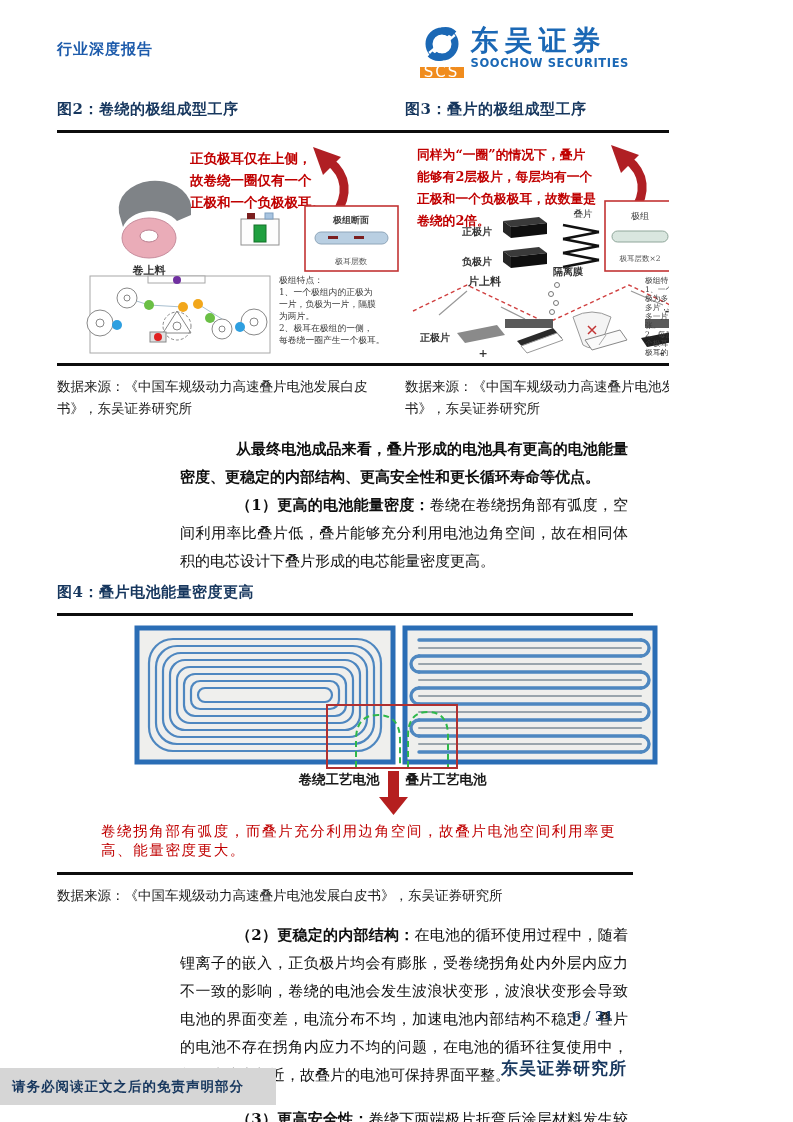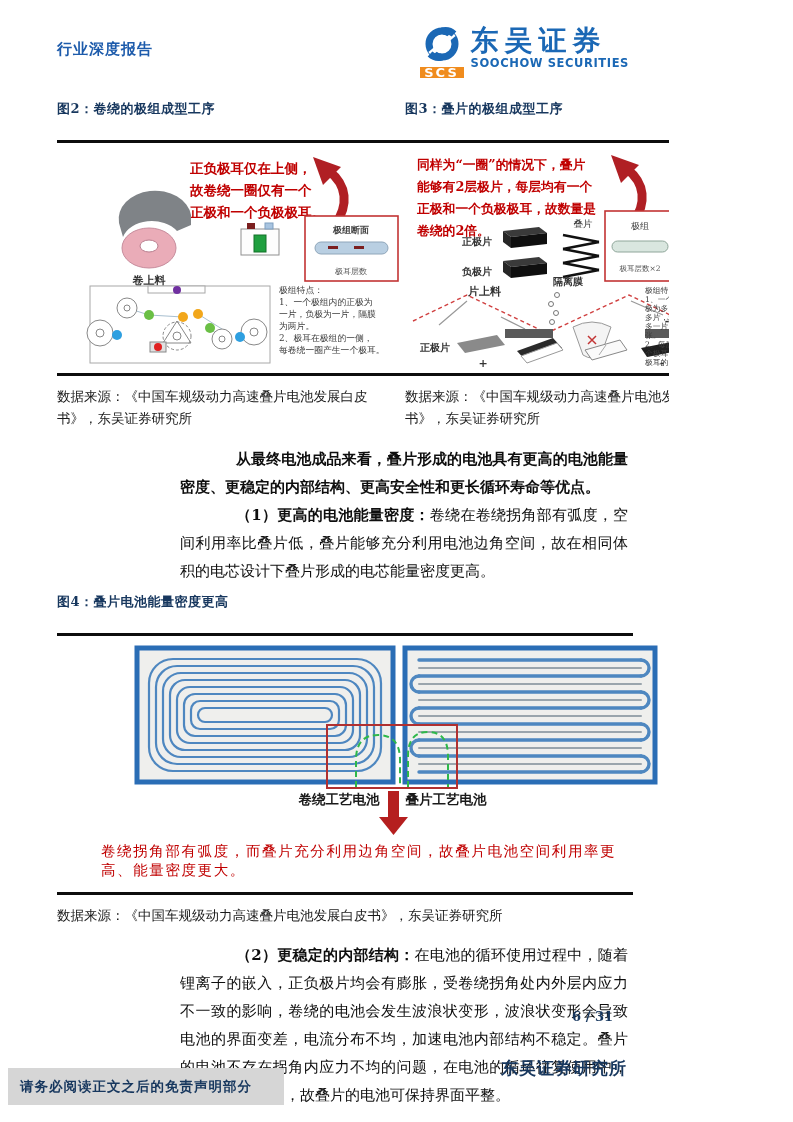--- a/index.html
+++ b/index.html
@@ -4,46 +4,46 @@
 <style>
   *{margin:0;padding:0;box-sizing:border-box}
   html,body{background:#fff}
   .page{position:relative;width:669px;height:1122px;background:#fff;overflow:hidden;
         font-family:"DejaVu Serif","Liberation Serif",serif;color:#111}
   
   .hdr{display:flex;justify-content:space-between;align-items:flex-start;margin:26px 40px 0 57px}
   .hdr-type{color:#1d5bab;font-size:15px;font-weight:bold;letter-spacing:1px;margin-top:14px}
   .logo{display:flex;align-items:flex-start;gap:7px}
   .logo-badge{width:44px;text-align:center}
-  .logo-scs{background:#f08c1e;color:#fff;font-size:13px;font-weight:bold;letter-spacing:2px;line-height:11px;
+  .logo-scs{background:#f08c1e;color:#fff;font-size:15px;font-weight:normal;letter-spacing:2px;line-height:11px;
             font-family:"DejaVu Sans",sans-serif;margin-top:1px}
   .logo-cn{color:#1b68b5;font-size:28px;font-weight:bold;letter-spacing:6px;line-height:30px;
            font-family:"DejaVu Sans","Liberation Sans",sans-serif;white-space:nowrap}
   .logo-en{color:#1b68b5;font-size:11.5px;font-weight:bold;letter-spacing:0.6px;
            font-family:"DejaVu Sans","Liberation Sans",sans-serif}
   
   .figrow{display:flex;justify-content:space-between;margin:22px 36px 0 57px}
   .figblock{display:block}
-  .figtitle{color:#17375e;font-size:13px;font-weight:bold;padding-bottom:22px;border-bottom:3px solid #0d0d0d;
+  .figtitle{color:#17375e;font-size:15px;font-weight:bold;padding-bottom:11px;border-bottom:3px solid #0d0d0d;
             letter-spacing:0.5px}
   .figrule{border-top:3px solid #0d0d0d}
   .src{font-size:13.5px;line-height:22px;color:#1a1a1a;margin-top:9px}
   svg text{font-family:"DejaVu Serif","Liberation Serif",serif}
   
   .bodytext{margin:0 41px 0 180px;text-align:justify;font-size:15px;line-height:28px;color:#0e0e0e}
   .bodytext p{text-indent:56px}
   .intro{font-weight:bold}
   .lead{font-weight:bold}
   
   .fig4wrap{margin:8px 36px 15px 57px}
   .redcap{color:#c00000;font-size:14.5px;letter-spacing:1.6px;padding-left:44px;margin:0 0 12px}
   
   .pageno{position:absolute;top:1009px;right:56px;color:#17375e;font-weight:bold;font-size:13px}
   .inst{position:absolute;top:1057px;right:42px;color:#17375e;font-weight:bold;font-size:17px;letter-spacing:1px}
-  .disc{position:absolute;top:1068px;left:8px;width:276px;height:37px;background:#d6d6d6;color:#17375e;
+  .disc{position:absolute;top:1068px;left:0;width:276px;height:37px;background:#d6d6d6;color:#17375e;
         font-weight:bold;font-size:13.5px;line-height:37px;padding-left:12px;letter-spacing:1px}
 </style>
 </head>
 <body>
 
 <div class="page">
 
   <div class="hdr">
     <div class="hdr-type">行业深度报告</div>
     <div class="logo">

